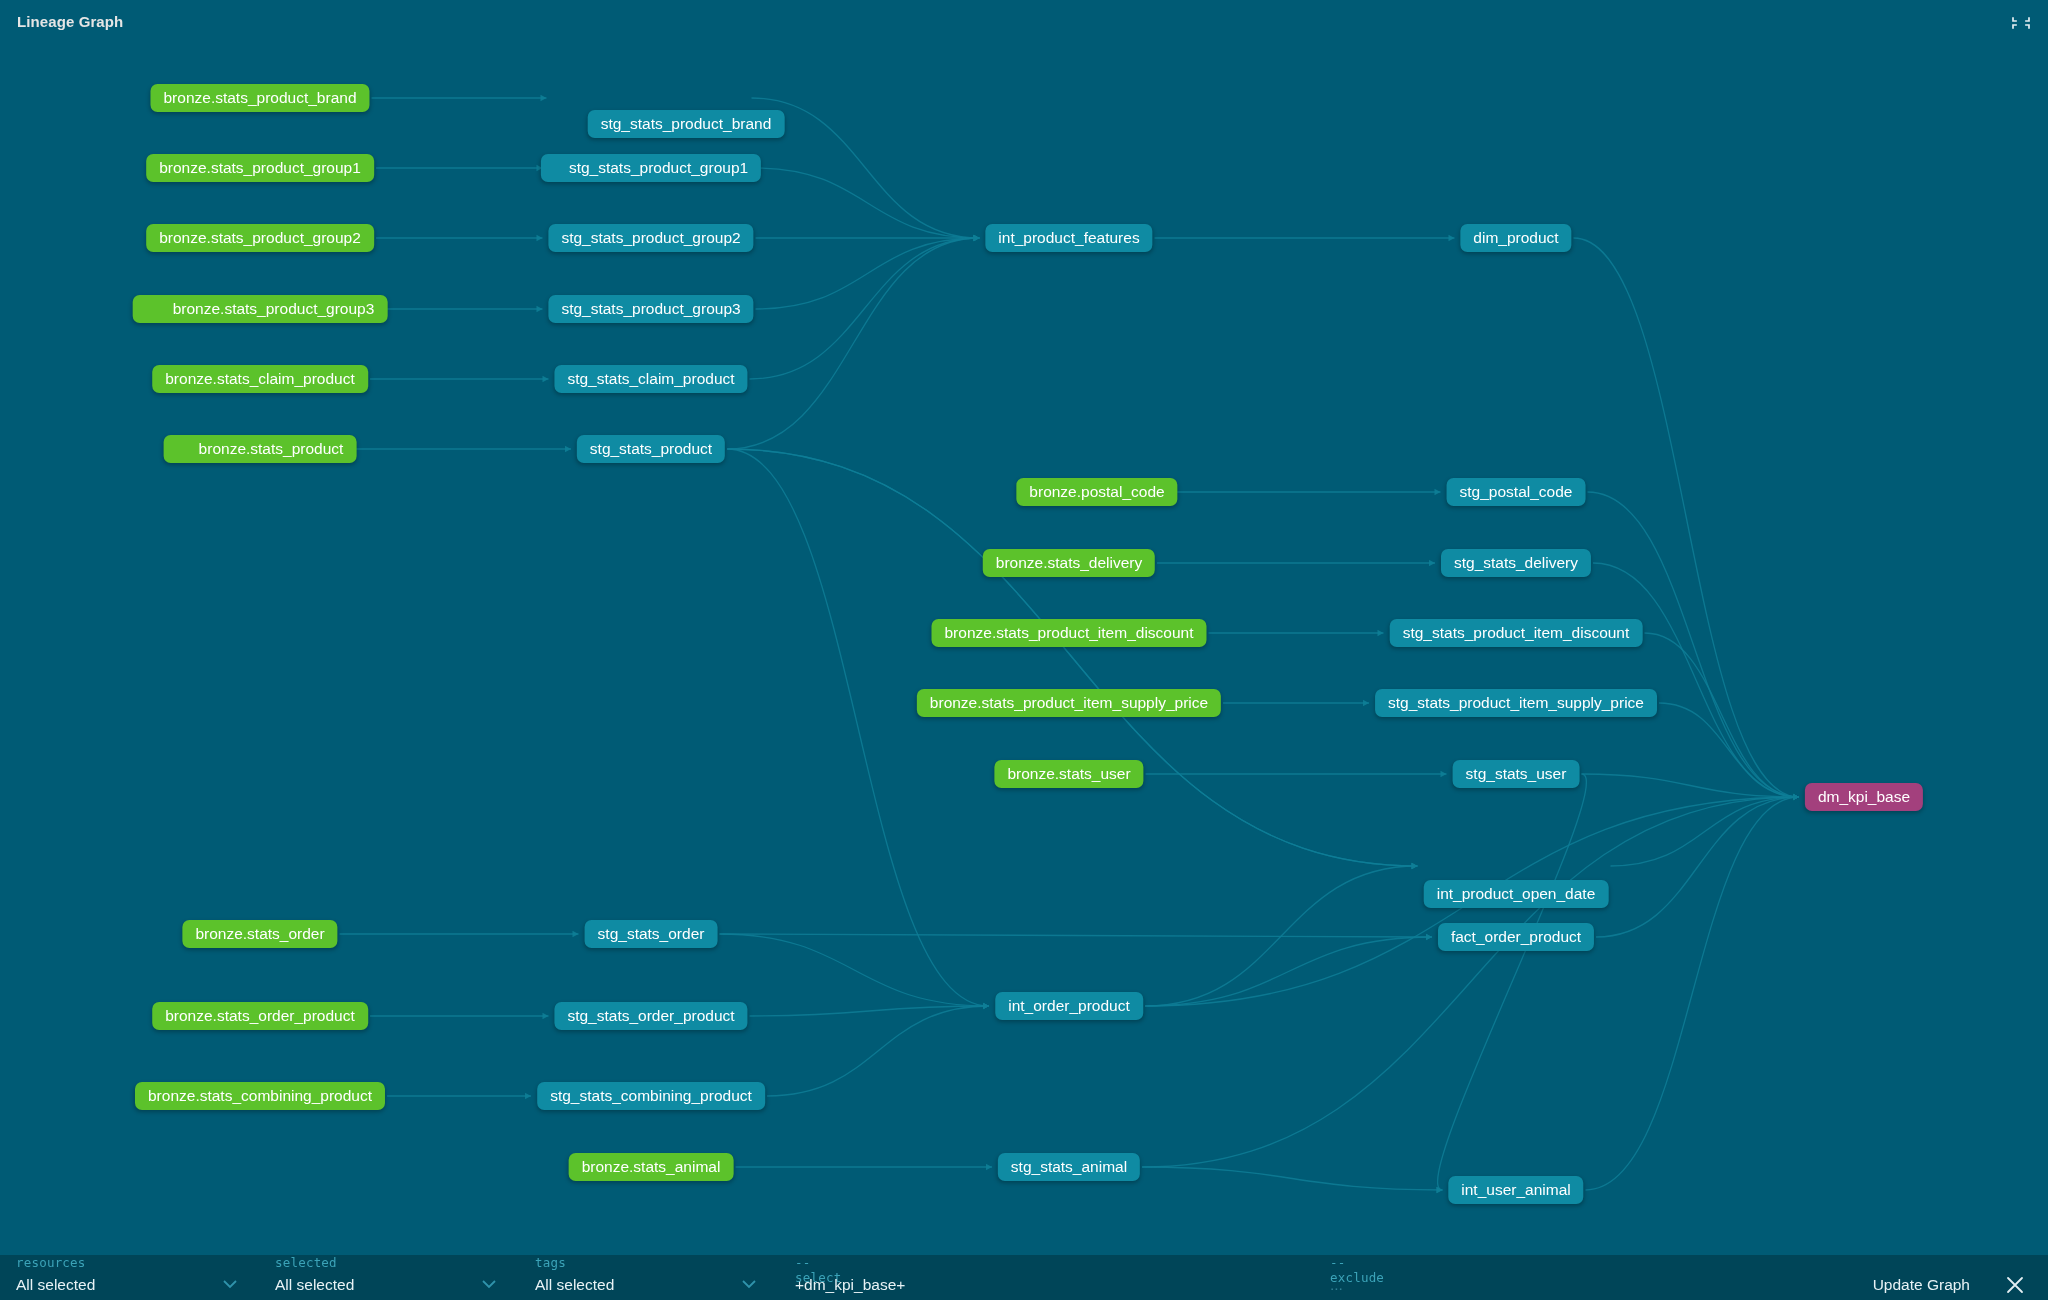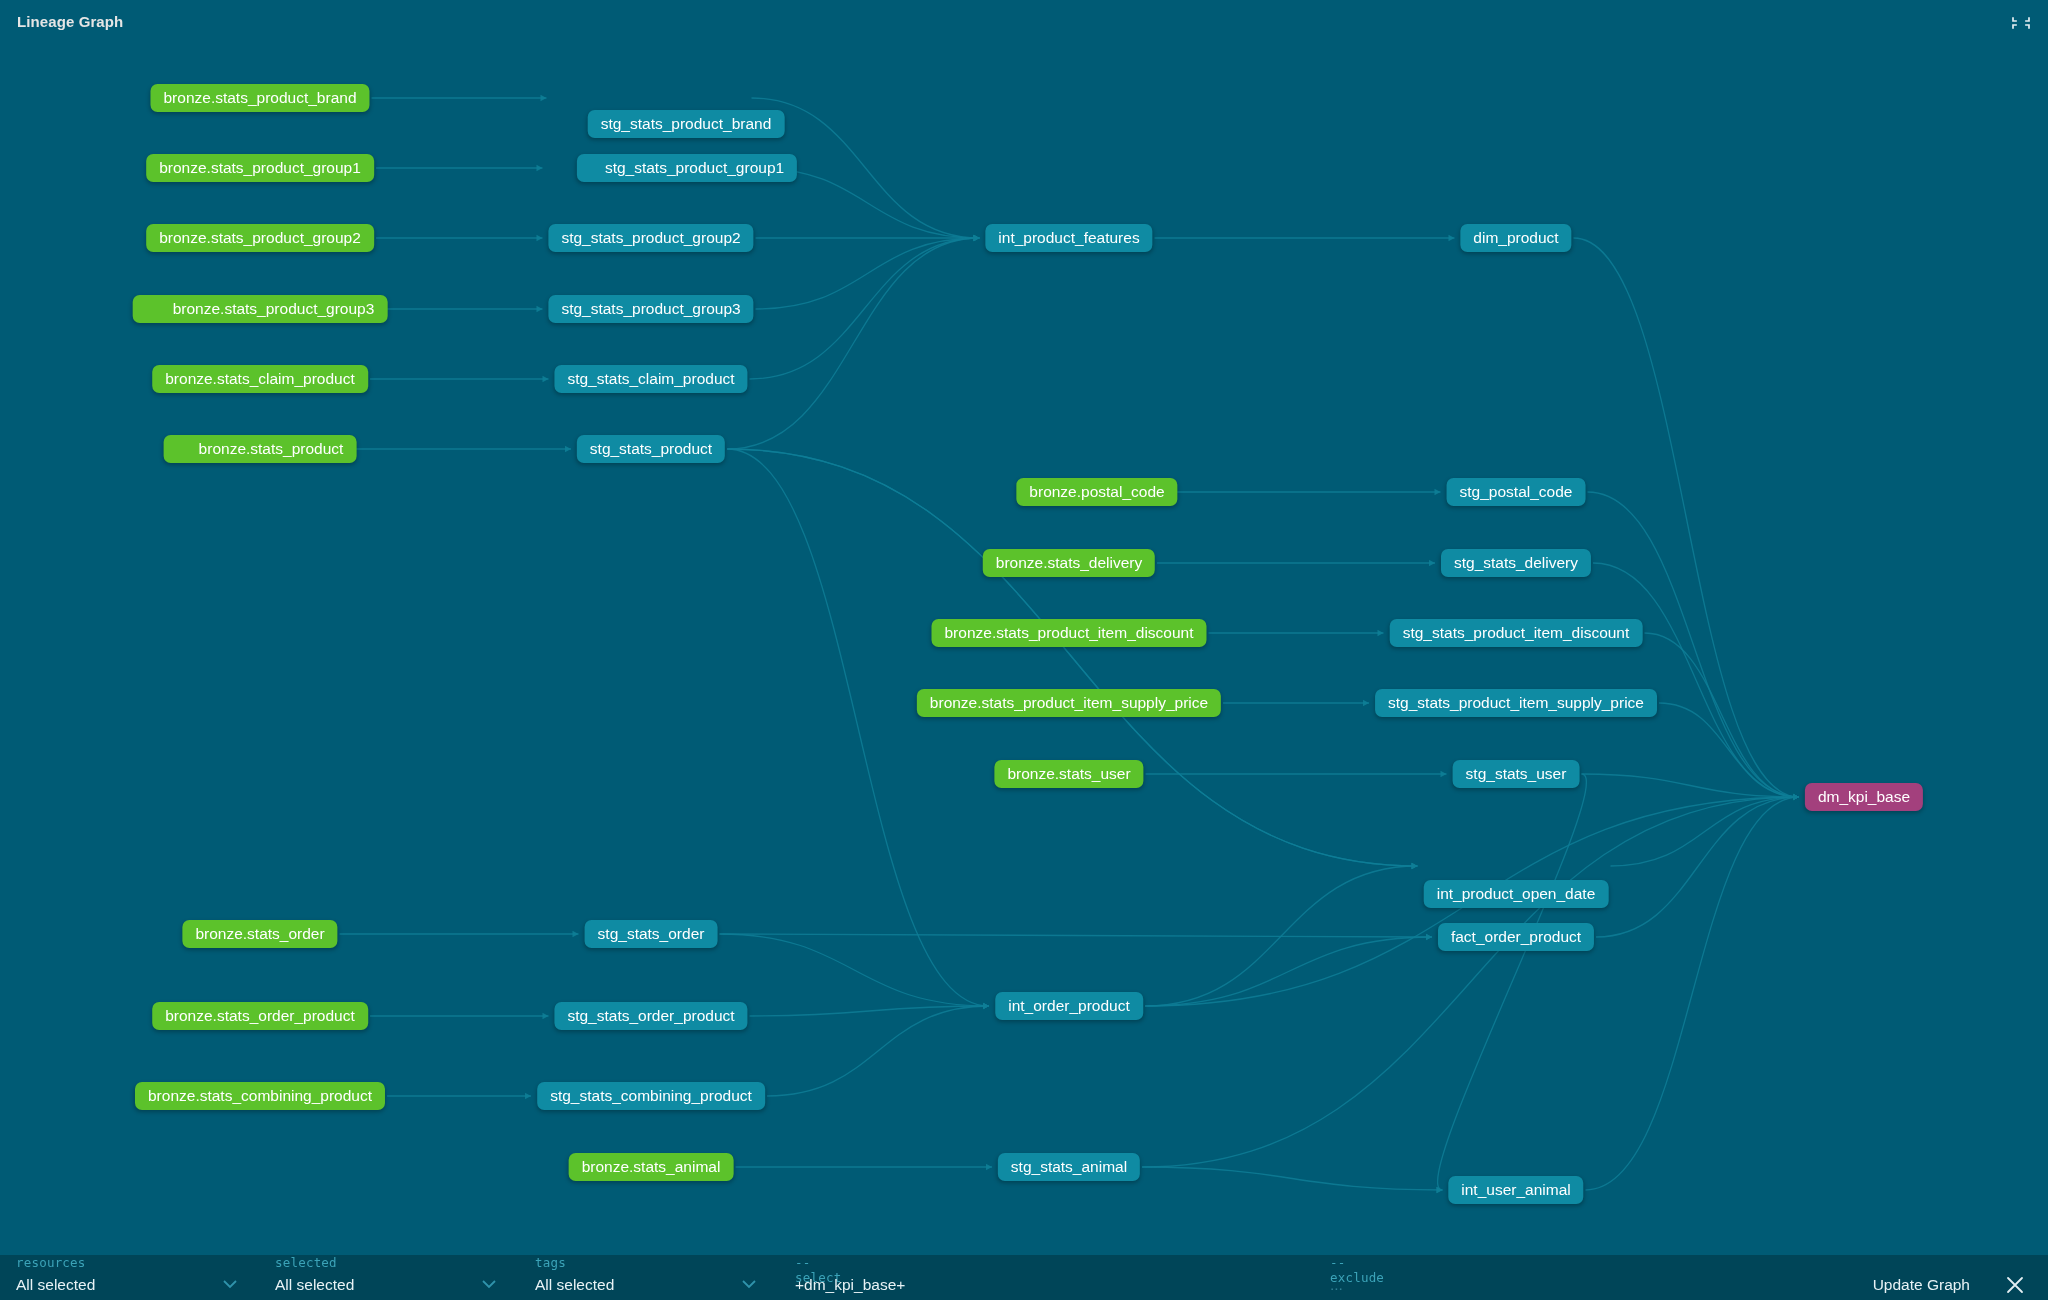--- a/index.html
+++ b/index.html
@@ -247,21 +247,21 @@
         <path d="M 1442.5 1148 L 1436.5 1144.8 L 1436.5 1151.2 Z" fill="#0e7e96" opacity="0.9"></path>
         <path d="M 727 407 C 1072.25 407, 1072.25 824, 1417.5 824" stroke="#0e7e96" stroke-width="1.3" fill="none" opacity="0.85"></path>
         <path d="M 1417.5 824 L 1411.5 820.8 L 1411.5 827.2 Z" fill="#0e7e96" opacity="0.9"></path>
         <path d="M 1145 964 C 1281.25 964, 1281.25 824, 1417.5 824" stroke="#0e7e96" stroke-width="1.3" fill="none" opacity="0.85"></path>
         <path d="M 1417.5 824 L 1411.5 820.8 L 1411.5 827.2 Z" fill="#0e7e96" opacity="0.9"></path>
       </svg>
     <div class="nodes-layer" id="nodes-layer">
         <div class="node source" style="left: 260px; top: 56px;">bronze.stats_product_brand</div>
         <div class="node model" style="left: 686px; top: 56px; margin-top: 26px;">stg_stats_product_brand</div>
         <div class="node source" style="left: 260px; top: 126px;">bronze.stats_product_group1</div>
-        <div class="node model" style="left: 687px; top: 126px; padding-left: 28px;">stg_stats_product_group1</div>
+        <div class="node model" style="left: 651px; top: 126px; padding-left: 28px;">stg_stats_product_group1</div>
         <div class="node source" style="left: 260px; top: 196px;">bronze.stats_product_group2</div>
         <div class="node model" style="left: 651px; top: 196px;">stg_stats_product_group2</div>
         <div class="node source" style="left: 260px; top: 267px; padding-left: 40px;">bronze.stats_product_group3</div>
         <div class="node model" style="left: 651px; top: 267px;">stg_stats_product_group3</div>
         <div class="node source" style="left: 260px; top: 337px;">bronze.stats_claim_product</div>
         <div class="node model" style="left: 651px; top: 337px;">stg_stats_claim_product</div>
         <div class="node source" style="left: 260px; top: 407px; padding-left: 35px;">bronze.stats_product</div>
         <div class="node model" style="left: 651px; top: 407px;">stg_stats_product</div>
         <div class="node model" style="left: 1069px; top: 196px;">int_product_features</div>
         <div class="node model" style="left: 1516px; top: 196px;">dim_product</div>

